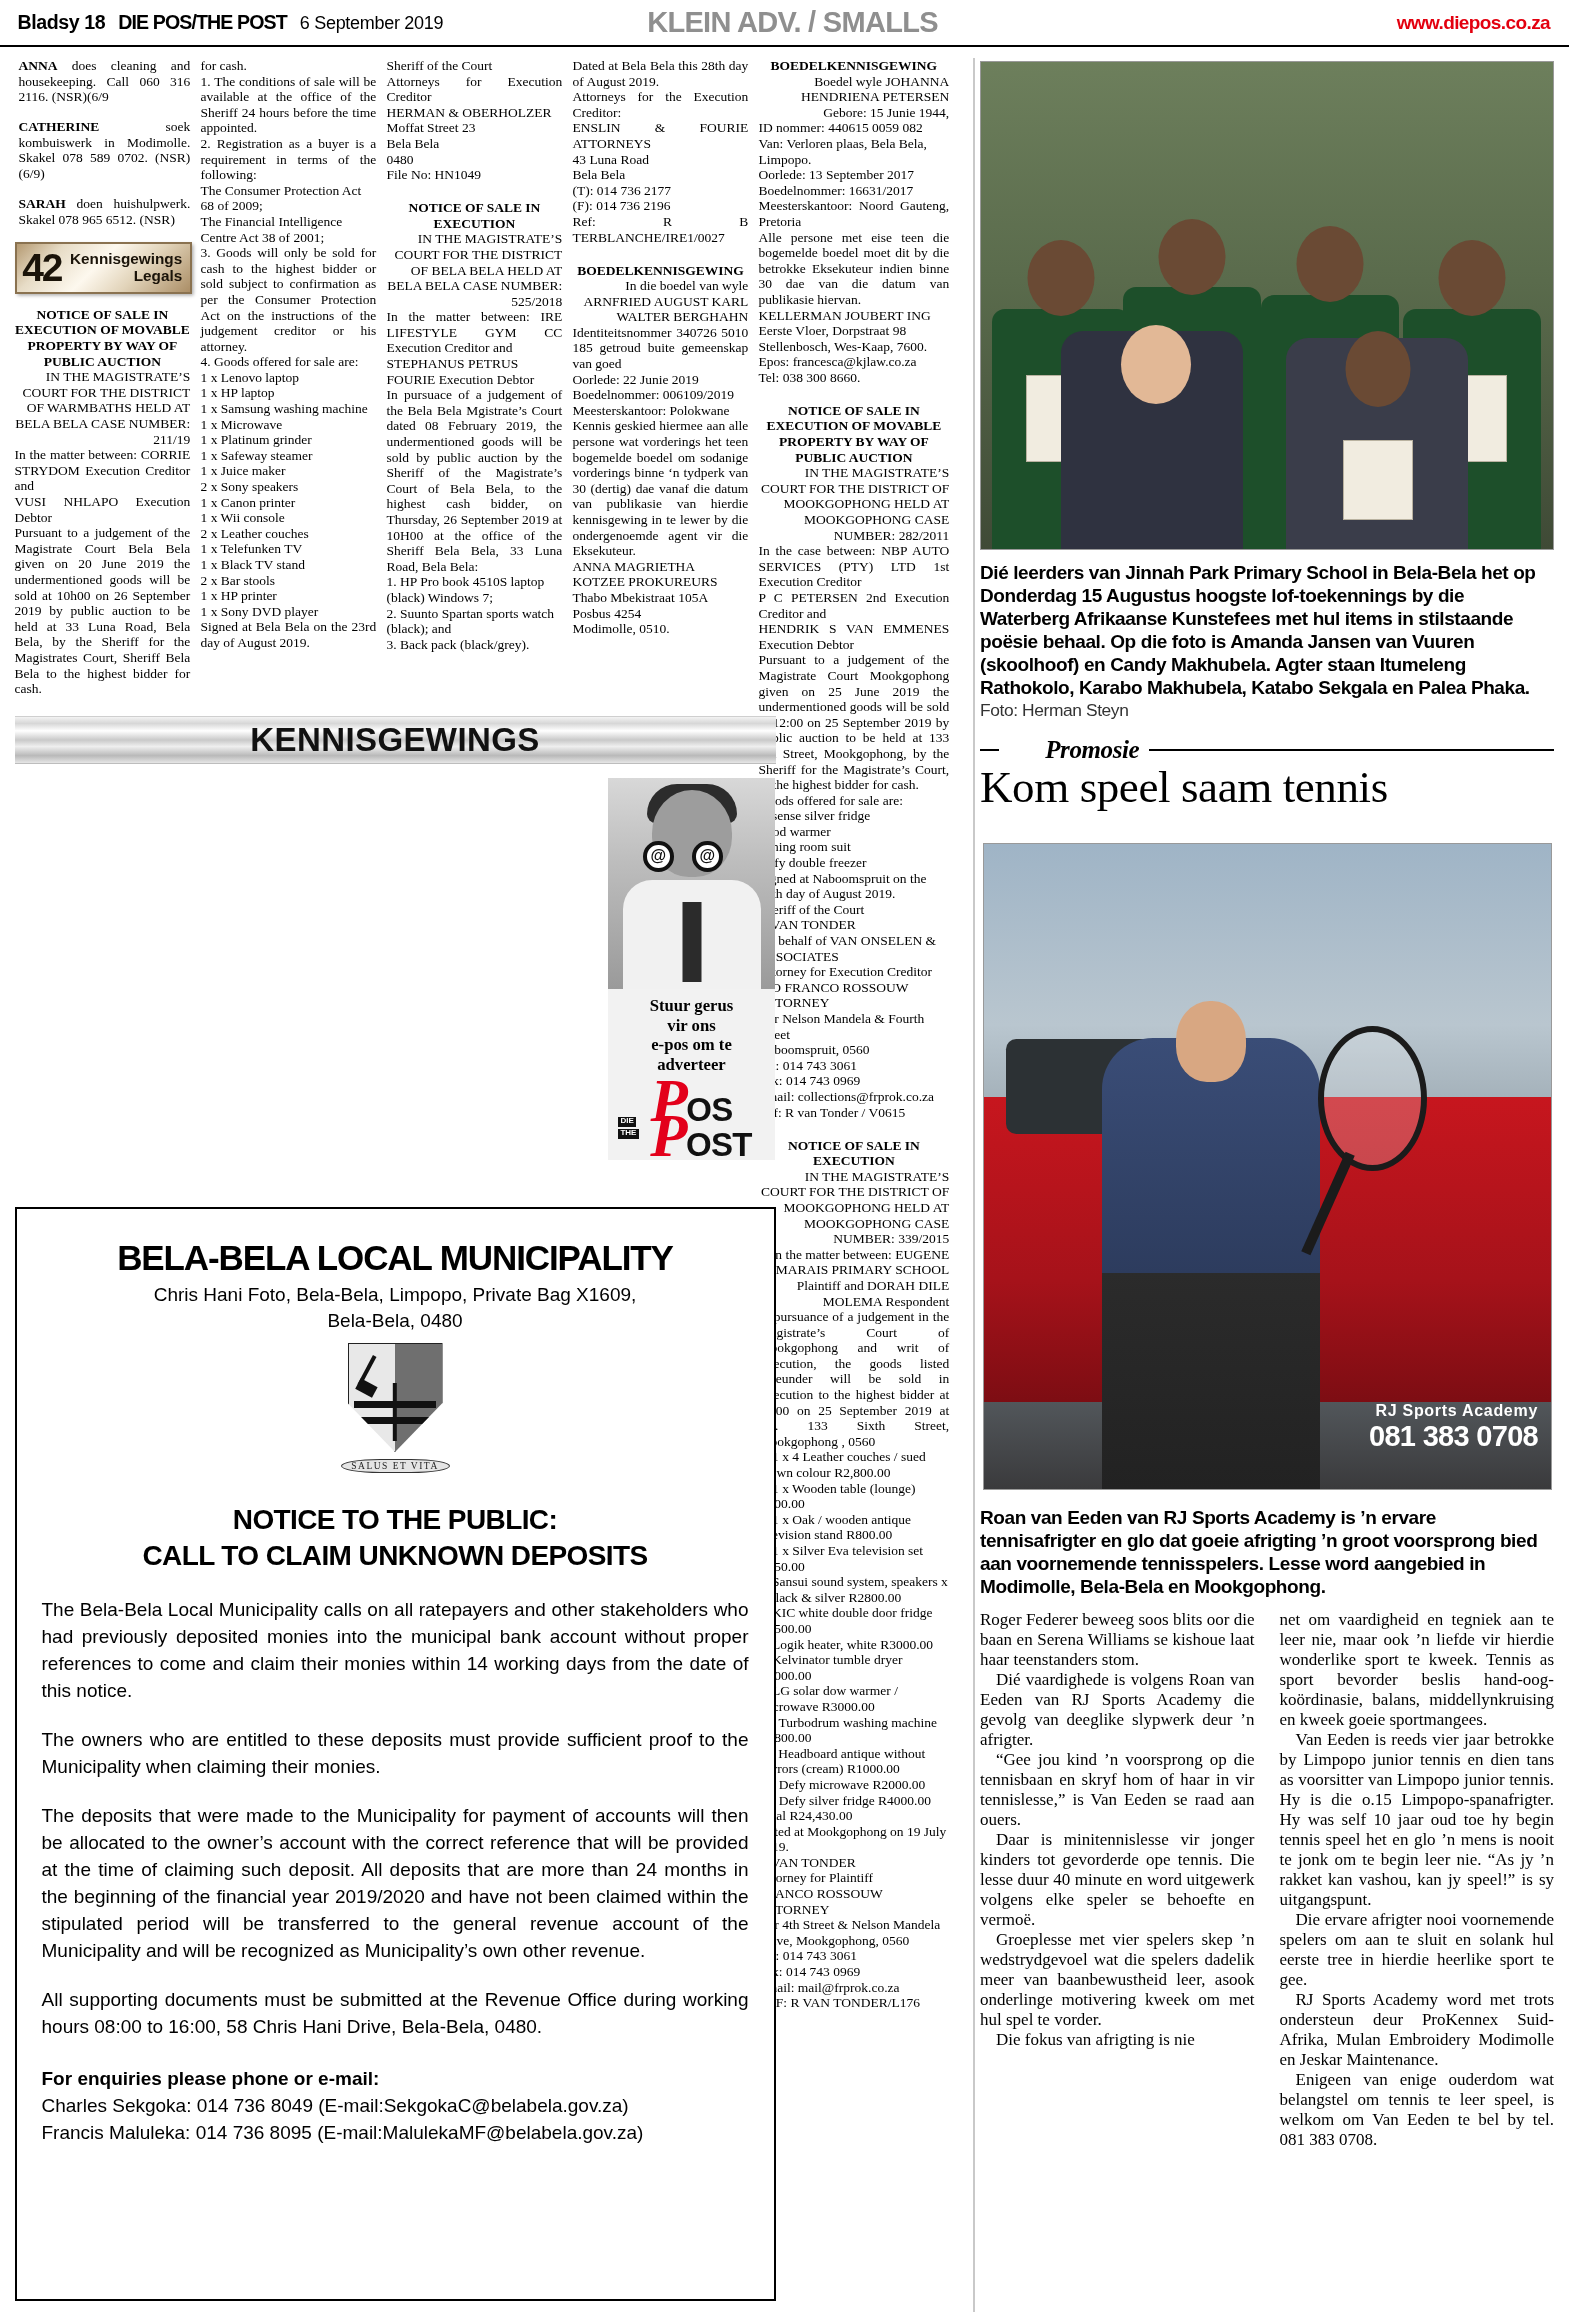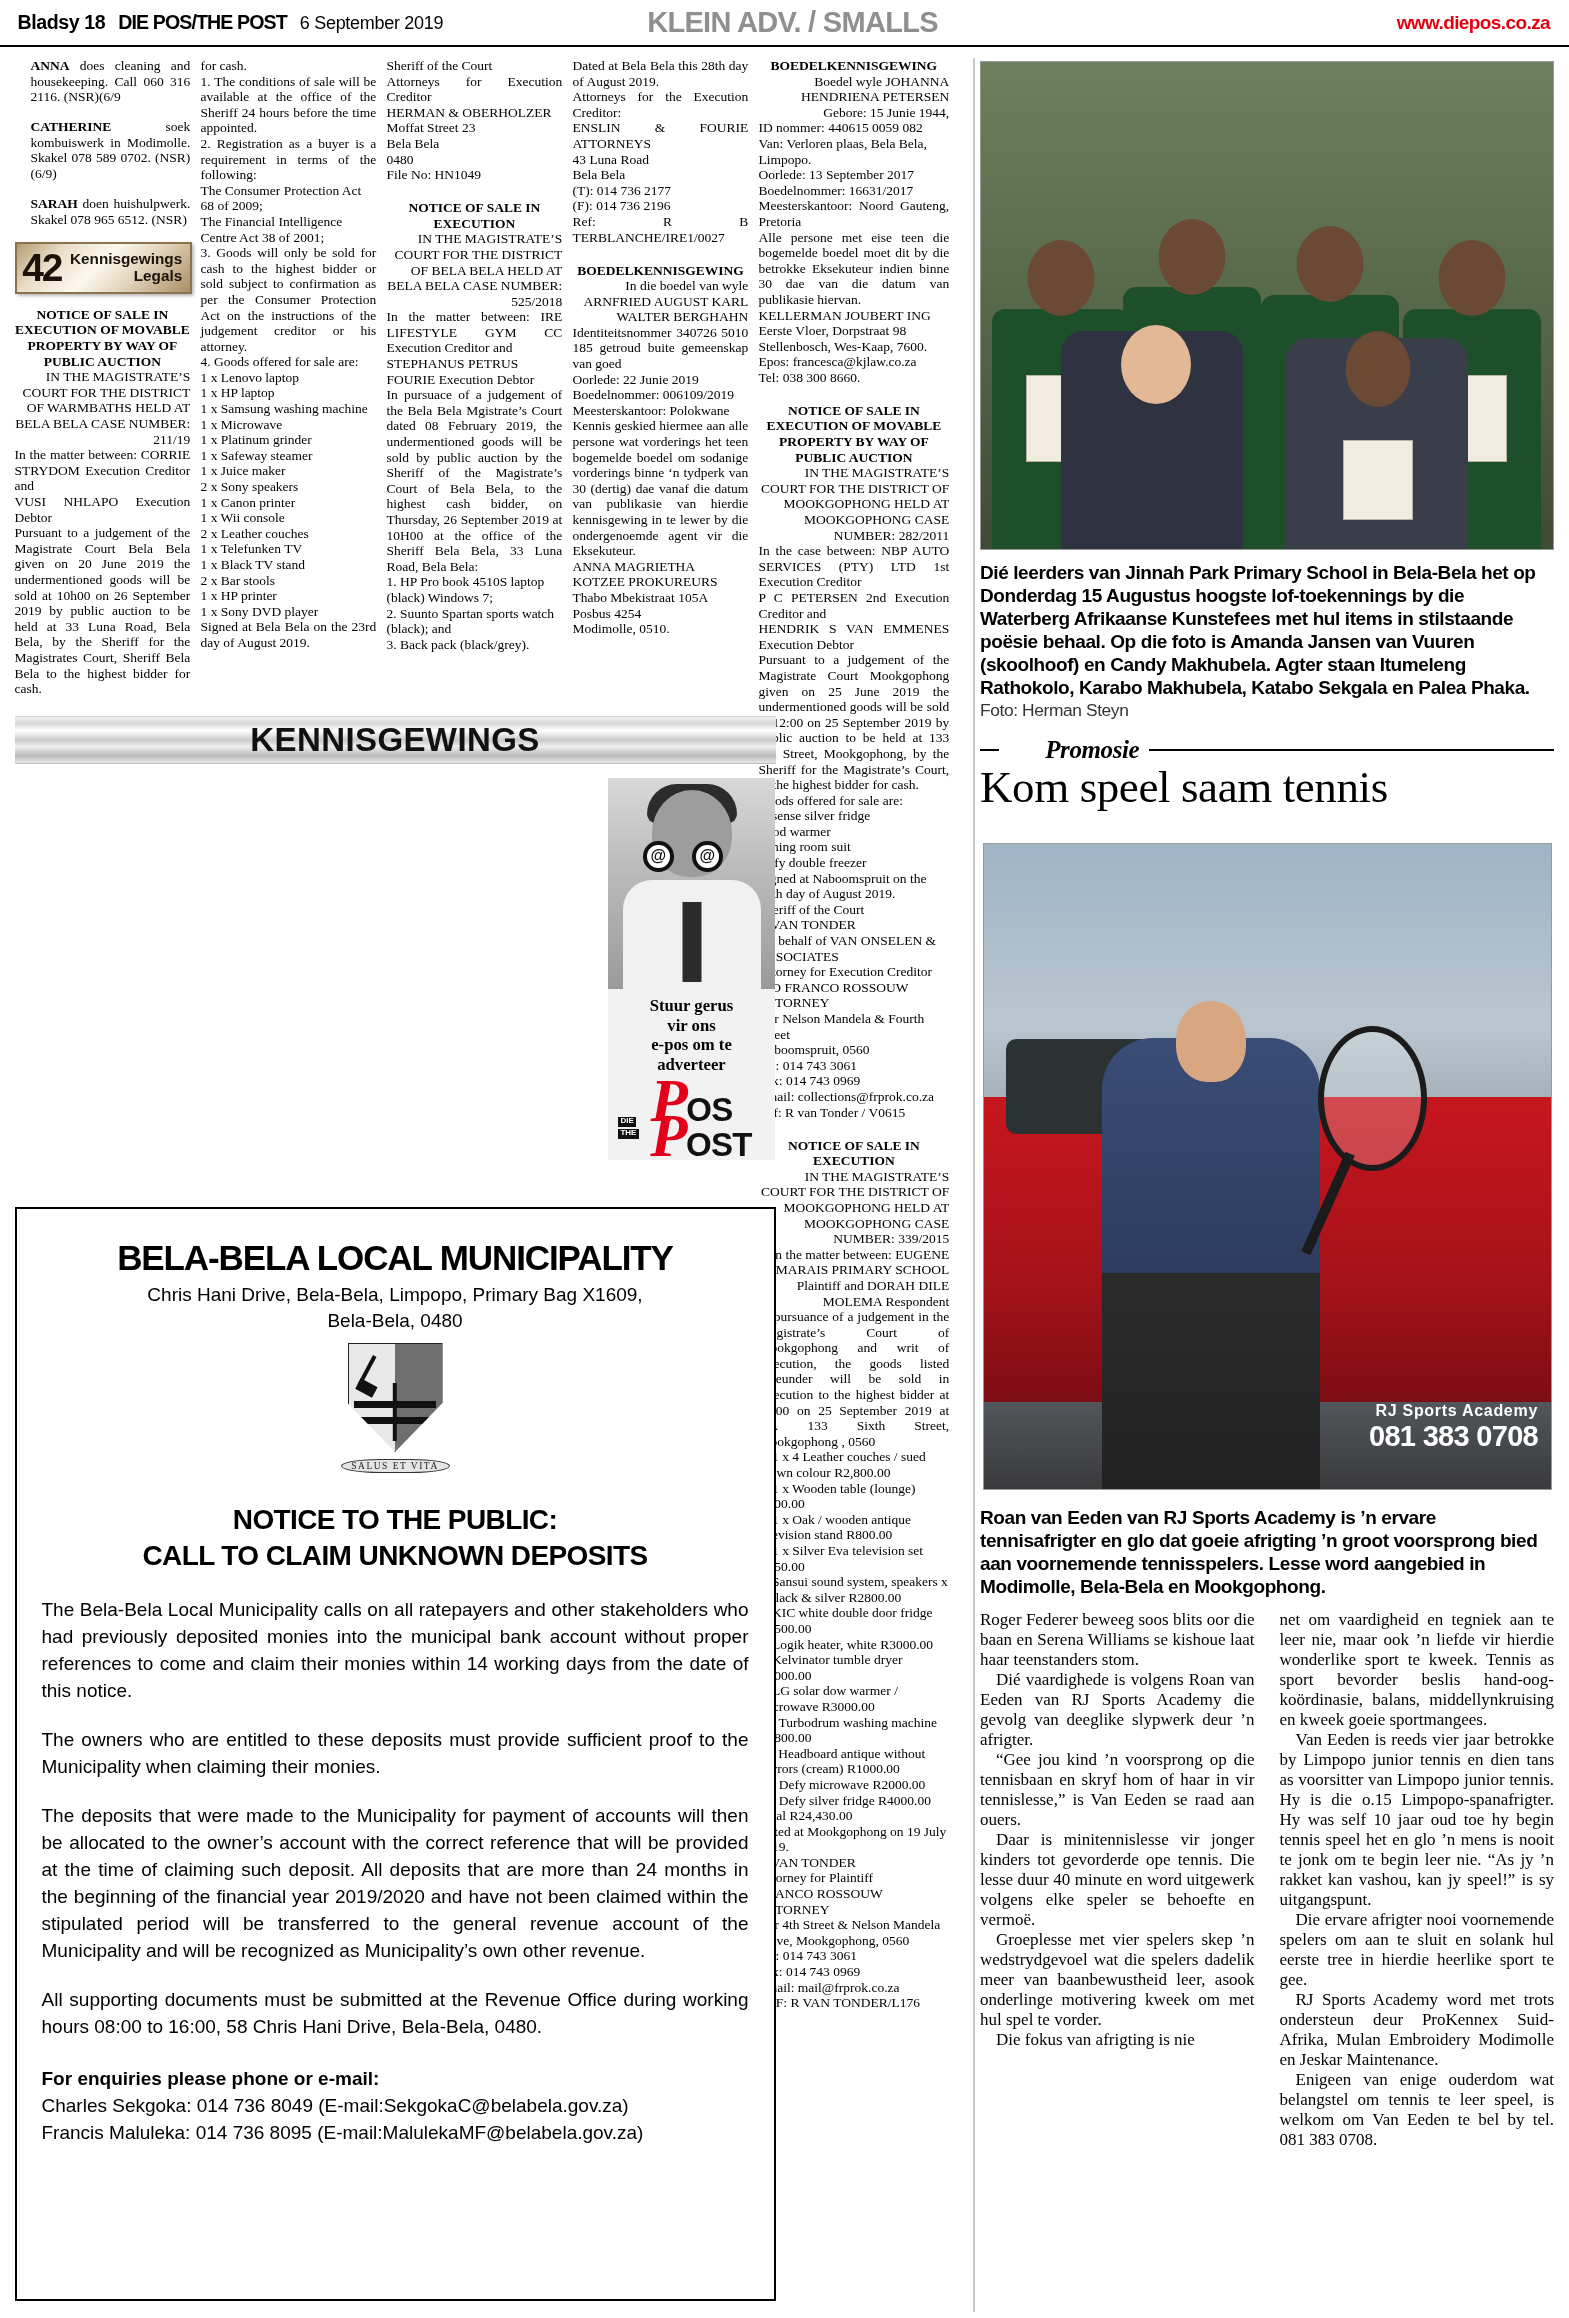--- a/index.html
+++ b/index.html
@@ -46,21 +46,21 @@
 
   
   .classifieds {
     position:absolute; left:14.5px; top:58px; width:960px;
     display:flex; gap:0;
   }
   .col { width:186px; padding-right:10.2px; }
   .col.c5 { width:198px; padding-right:7.3px; }
 
   .ad p, .legal p {
-    margin:0 0 0 16px;
+    margin:0 0 0 4px;
     font-size:13.5px; line-height:15.6px;
     text-align:justify; hyphens:auto;
   }
   .ad { margin-bottom:14.5px; }
   .ad b { font-weight:bold; }
 
   .legal-head {
     font-weight:bold; font-size:13.5px; line-height:15.6px;
     text-align:center; margin:0;
   }
@@ -556,21 +556,21 @@
       <span class="os">OST</span>
     </div>
     <span class="tag" style="top:42px;">DIE</span>
     <span class="tag" style="top:54px;">THE</span>
   </div>
 </div>
 
 <div class="muni">
   <h1>BELA-BELA LOCAL MUNICIPALITY</h1>
   <p class="addr">
-    <span>Chris Hani Drive, Bela-Bela, Limpopo, Primary Bag X1609,</span><br>
+    <span>Chris Hani Foto, Bela-Bela, Limpopo, Private Bag X1609,</span><br>
     <span>Bela-Bela, 0480</span>
   </p>
 
   <div class="crest">
     <div class="shield">
       <div class="pick"></div>
       <div class="pickhead"></div>
       <div class="arrow"></div>
       <div class="wave w1"></div>
       <div class="wave w2"></div>

